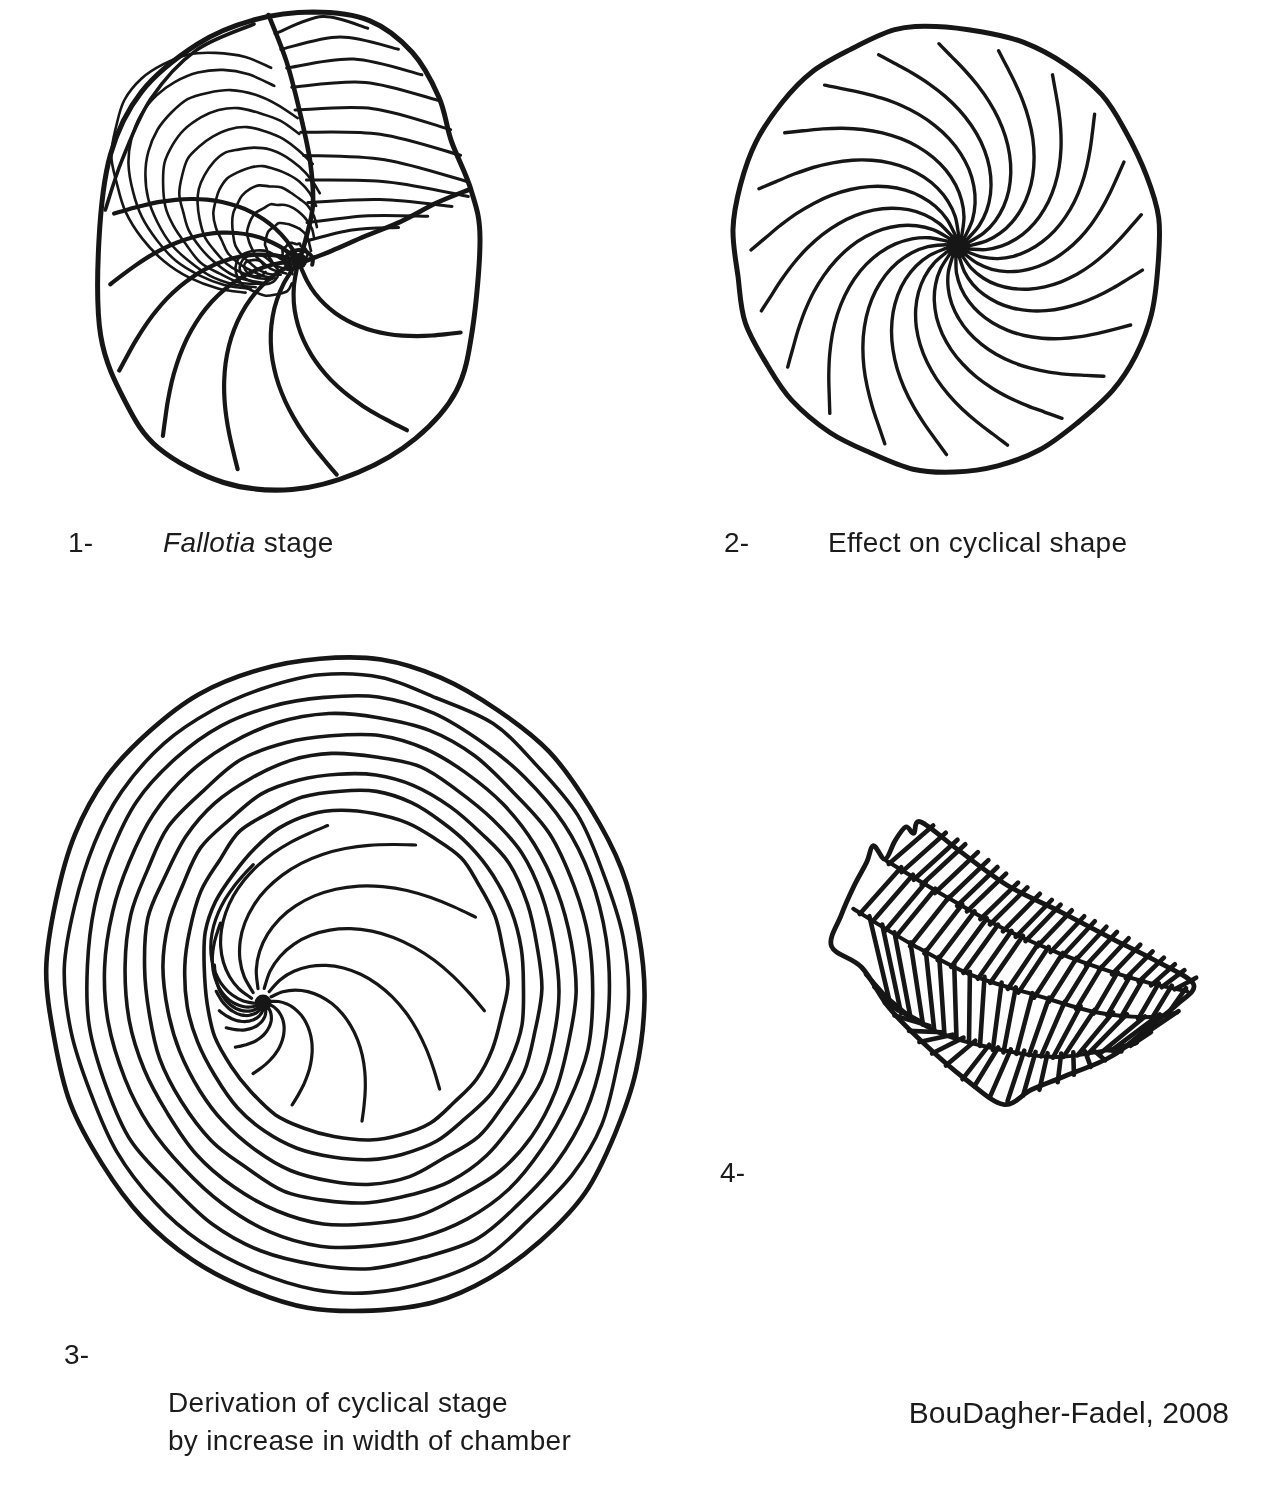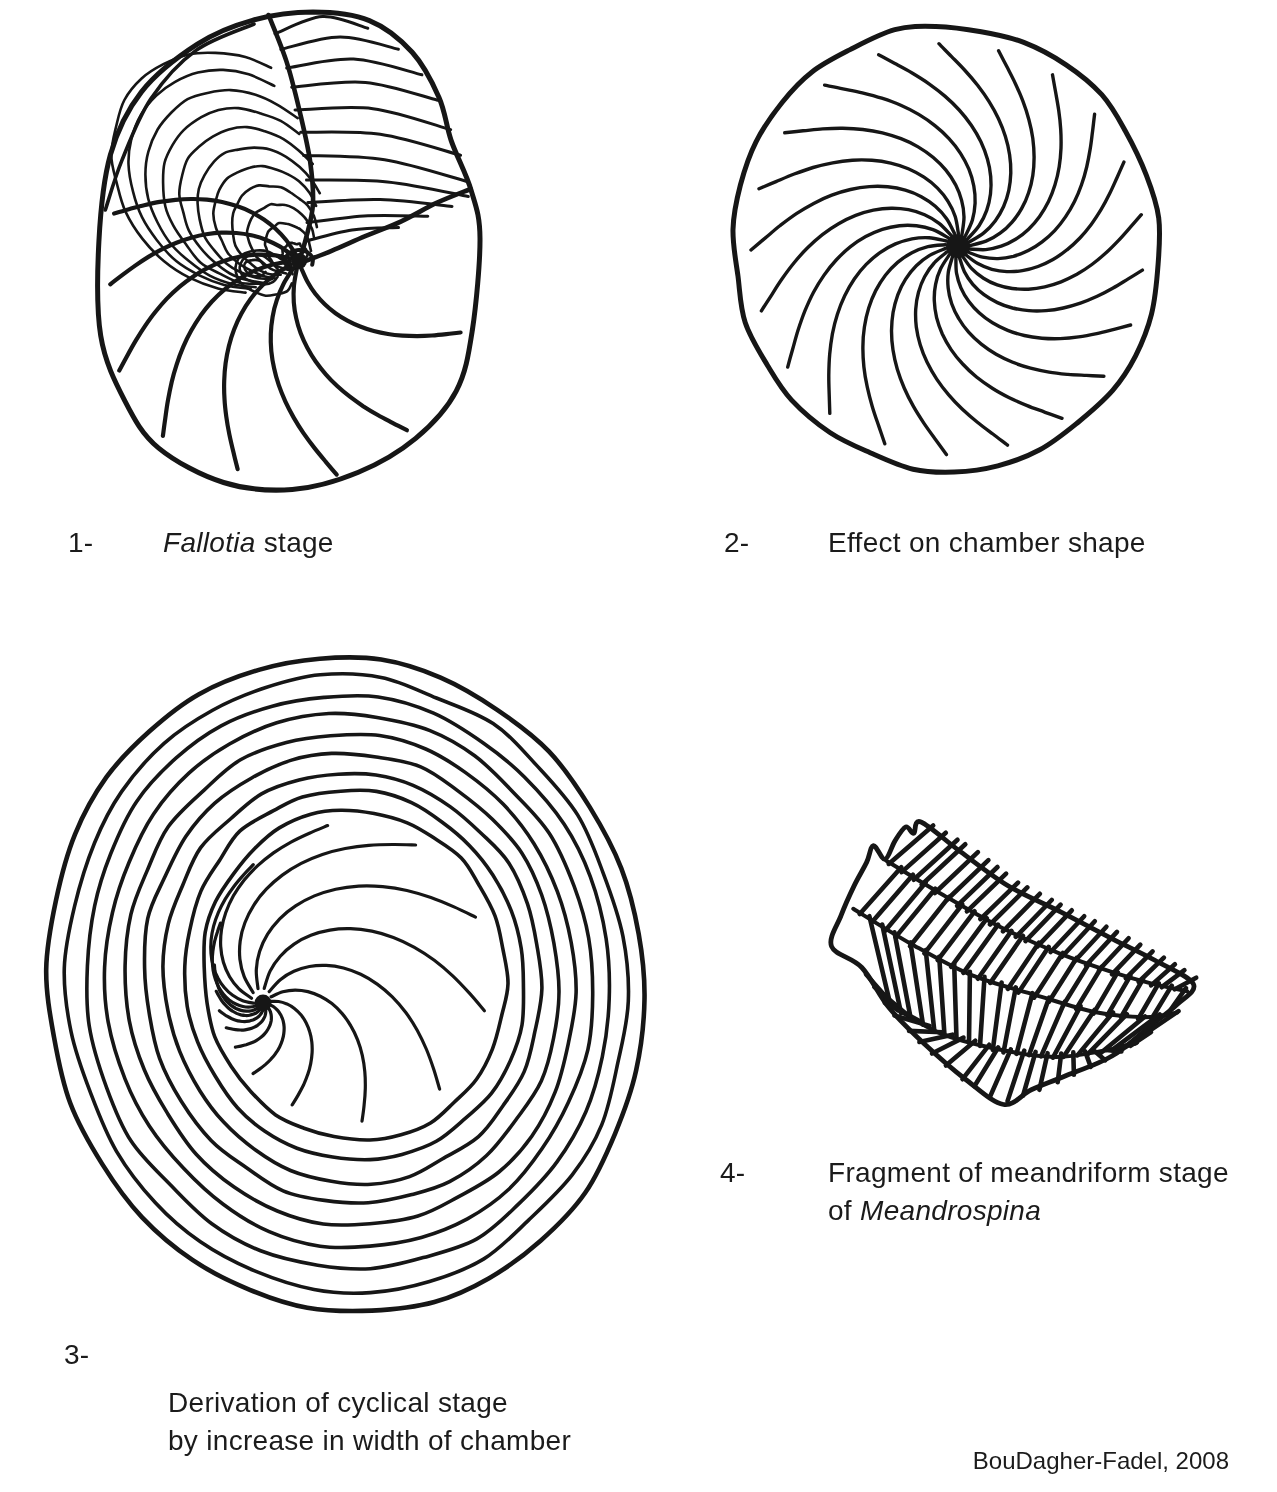--- a/index.html
+++ b/index.html
@@ -4,21 +4,21 @@
 <style>
   html,body{margin:0;padding:0;background:#ffffff;}
   .page{position:relative;width:1277px;height:1492px;background:#ffffff;overflow:hidden;
         font-family:"Liberation Sans",sans-serif;color:#1b1b1b;}
   #canvas{position:absolute;left:0;top:0;}
   .cap-num{position:absolute;font-size:28px;line-height:38px;letter-spacing:.3px;}
   .cap{position:absolute;font-size:28px;line-height:38px;letter-spacing:.3px;}
   .cap-line{white-space:nowrap;}
   .indent1{margin-left:0;}
   .it{font-style:italic;}
-  .attribution{position:absolute;right:48px;top:1444px;font-size:24px;line-height:34px;white-space:nowrap;}
+  .attribution{position:absolute;right:48px;top:1396px;font-size:30px;line-height:34px;white-space:nowrap;}
 </style>
 </head>
 <body>
 
 <div class="page">
 
   <svg id="canvas" width="1277" height="1492" viewBox="0 0 1277 1492">
     <g id="fig1">
         <path d="M313.0,12.1C293.6,12.1 271.7,15.0 252.4,20.4C233.2,25.7 215.9,32.2 197.4,44.2C178.9,56.1 155.8,73.7 141.3,92.1C126.8,110.6 117.5,129.9 110.4,154.8C103.4,179.7 100.5,211.2 98.9,241.4C97.3,271.5 96.4,309.1 100.7,335.7C105.0,362.2 115.1,381.9 124.7,400.6C134.4,419.4 142.2,434.5 158.7,448.1C175.2,461.7 201.3,475.6 223.6,482.5C245.9,489.4 269.9,491.2 292.3,489.5C314.8,487.8 337.8,480.8 358.4,472.3C378.9,463.8 399.4,451.9 415.7,438.4C432.0,424.8 446.8,409.1 456.2,391.1C465.7,373.1 468.3,356.0 472.3,330.5C476.2,305.0 480.2,261.7 480.0,238.2C479.8,214.8 475.8,206.2 471.0,189.9C466.2,173.6 456.5,156.0 451.2,140.6C445.9,125.2 445.5,112.1 439.0,97.4C432.5,82.7 423.8,65.1 412.2,52.3C400.6,39.5 385.9,27.3 369.4,20.6C352.9,13.9 332.5,12.2 313.0,12.1Z" fill="none" stroke="#161616" stroke-width="5" stroke-linecap="round" stroke-linejoin="round"></path>
         <path d="M254.0,24.0C244.3,28.4 212.9,38.1 195.7,50.6C178.4,63.1 163.0,80.8 150.7,99.0C138.5,117.3 129.6,141.6 122.0,160.1C114.4,178.6 108.1,201.7 105.3,210.0" fill="none" stroke="#161616" stroke-width="3.6" stroke-linecap="round" stroke-linejoin="round"></path>
@@ -210,29 +210,25 @@
       </g>
   </svg>
 
   <div class="cap-num" style="left:68px;top:524px">1-</div>
   <div class="cap" style="left:163px;top:524px">
     <div class="cap-line indent1"><span class="it">Fallotia</span><span> stage</span></div>
   </div>
 
   <div class="cap-num" style="left:724px;top:524px">2-</div>
   <div class="cap" style="left:828px;top:524px">
-    <div class="cap-line">Effect on chamber shape</div>
+    <div class="cap-line">Effect on cyclical shape</div>
   </div>
 
   <div class="cap-num" style="left:64px;top:1336px">3-</div>
   <div class="cap" style="left:168px;top:1384px">
     <div class="cap-line">Derivation of cyclical stage</div>
     <div class="cap-line">by increase in width of chamber</div>
   </div>
 
   <div class="cap-num" style="left:720px;top:1154px">4-</div>
-  <div class="cap" style="left:828px;top:1154px">
-    <div class="cap-line">Fragment of meandriform stage</div>
-    <div class="cap-line"><span>of </span><span class="it">Meandrospina</span></div>
-  </div>
 
   <div class="attribution">BouDagher-Fadel, 2008</div>
 </div>
 
 </body></html>

